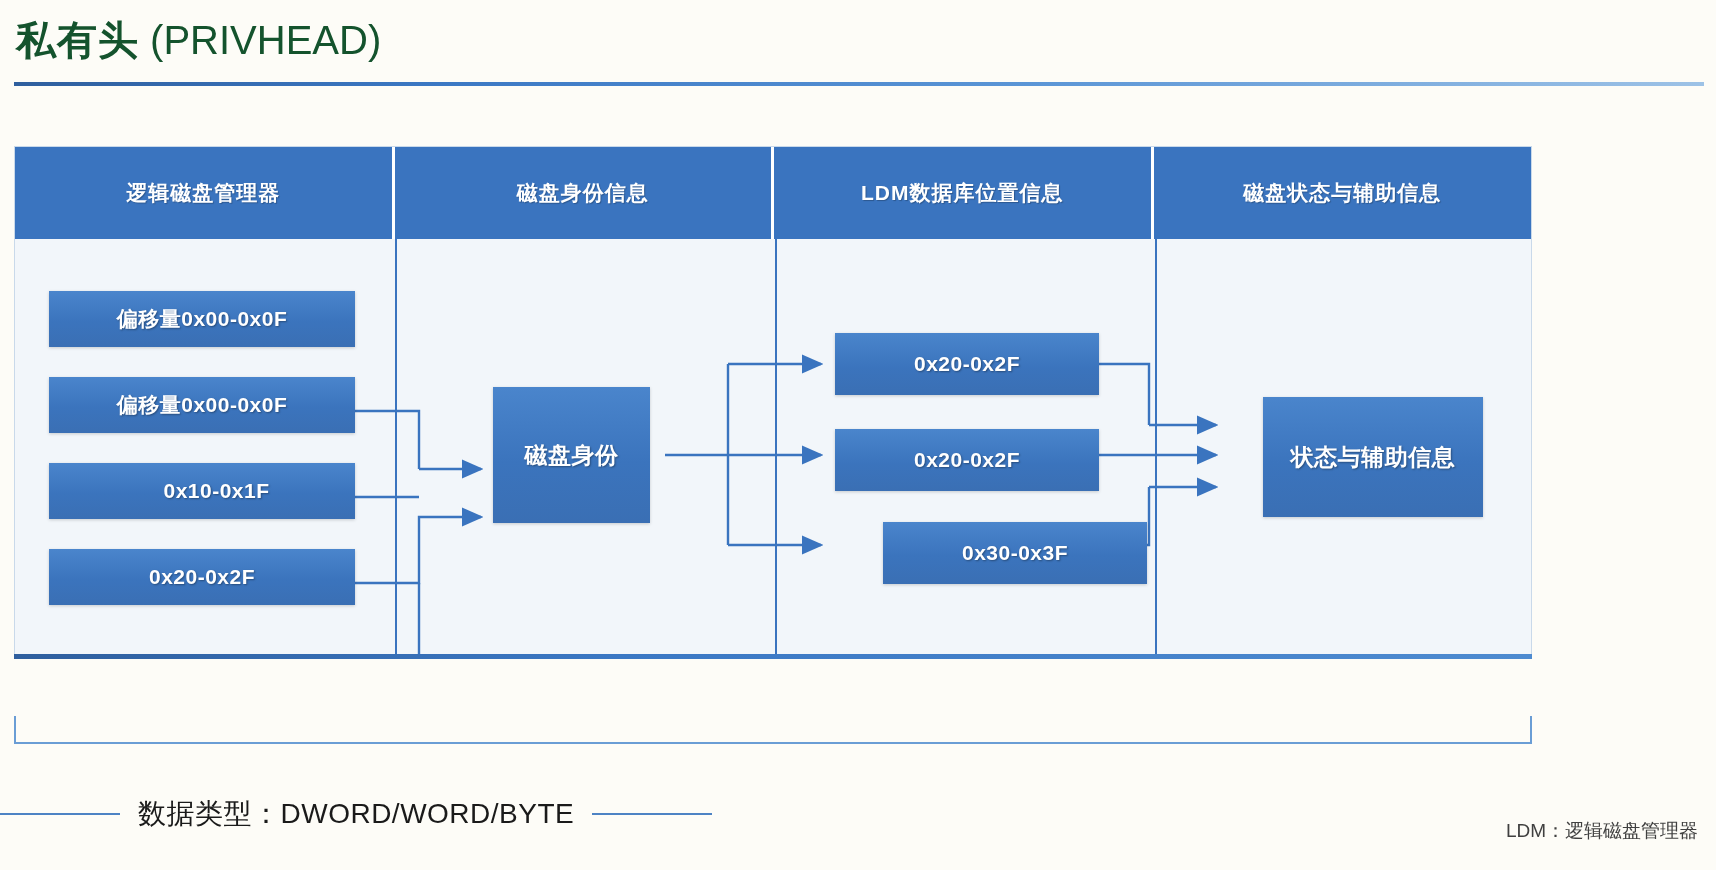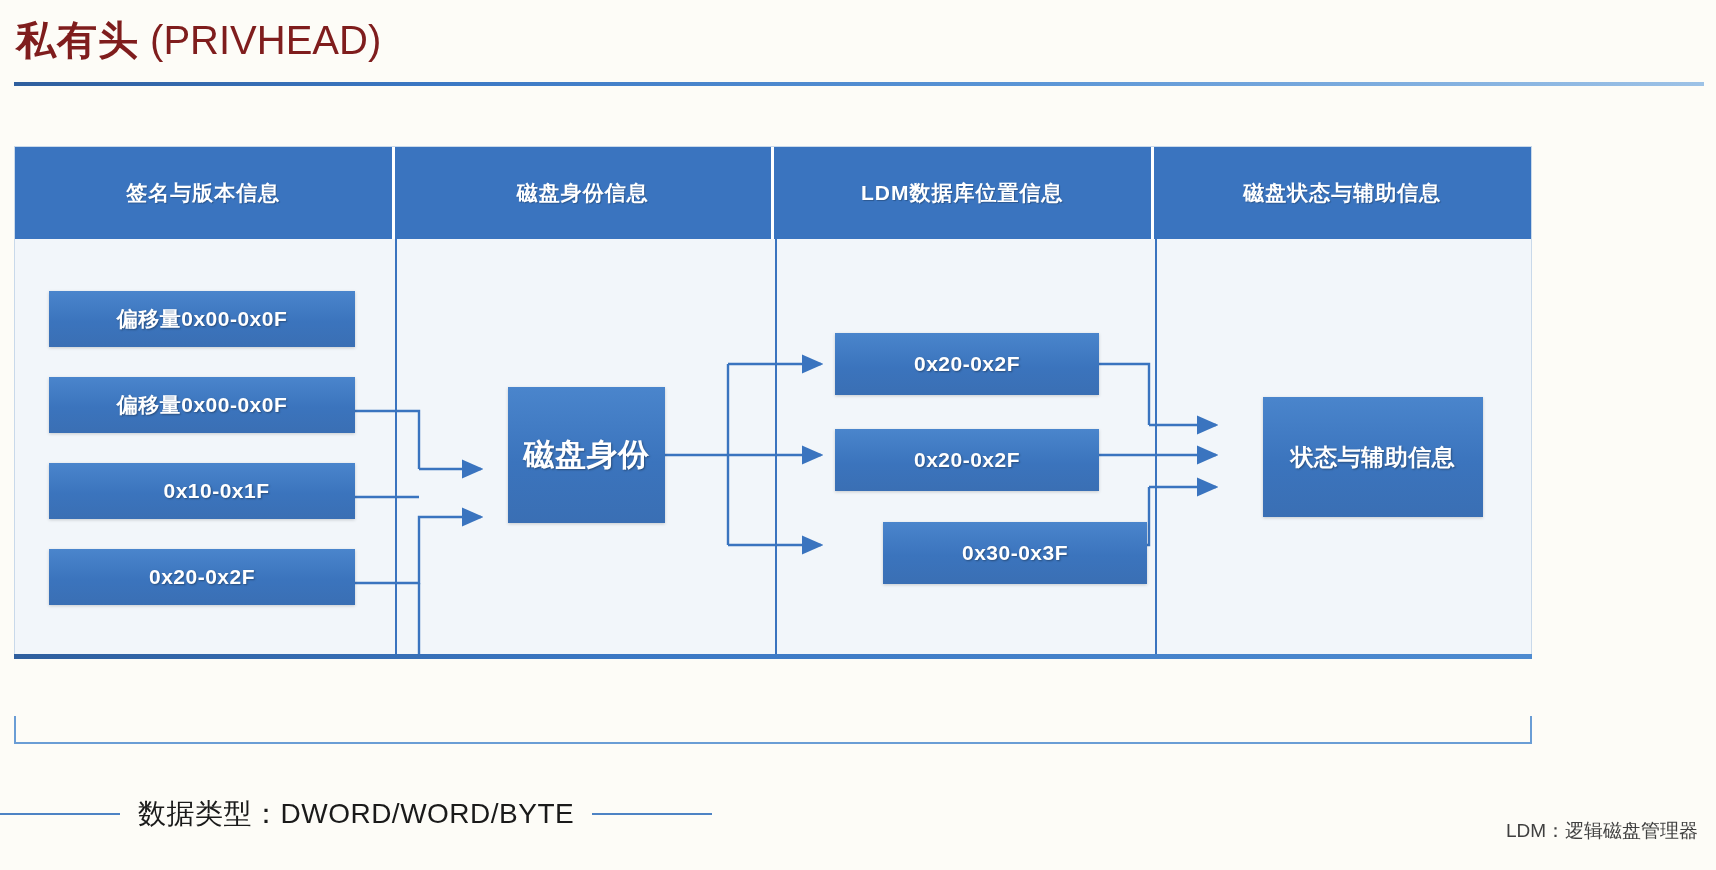--- a/index.html
+++ b/index.html
@@ -18,21 +18,21 @@
     position: absolute;
     left: 0; top: 0;
     width: 1716px;
     height: 92px;
   }
   #page-title {
     position: absolute;
     left: 16px; top: 12px;
     font-size: 40px;
     line-height: 56px;
-    color: #7f1d1d;
+    color: #14532d;
     white-space: nowrap;
   }
   #page-title .cn { font-weight: 700; letter-spacing: 1px; }
   #page-title .en { font-weight: 400; }
 
   #title-rule {
     position: absolute;
     left: 14px; top: 82px;
     width: 1690px; height: 4px;
     background: linear-gradient(90deg, #2f5f9e 0%, #3b78c4 25%, #5a95d6 60%, #9dc2e6 100%);
@@ -111,23 +111,23 @@
 
   
   .fbox.L { left: 34px; width: 306px; height: 56px; }
   .fbox.L1 { top: 144px; }
   .fbox.L2 { top: 230px; }
   .fbox.L3 { top: 316px; padding-left: 29px; }
   .fbox.L4 { top: 402px; }
 
   
   .fbox.C {
-    left: 493px; top: 240px;
+    left: 478px; top: 240px;
     width: 157px; height: 136px;
-    font-size: 31px;
+    font-size: 23px;
   }
 
   
   .fbox.M { left: 820px; width: 264px; height: 62px; }
   .fbox.M1 { top: 186px; }
   .fbox.M2 { top: 282px; }
   .fbox.M3 { top: 375px; margin-left: 48px; }
 
   
   .fbox.R {
@@ -192,21 +192,21 @@
 <div id="title-area">
   <div id="page-title">
     <span class="cn">私有头</span><span class="en"> (PRIVHEAD)</span>
   </div>
   <div id="title-rule"></div>
 </div>
 
 <div id="diagram">
 
   <div id="header-row">
-    <div class="col-header c0">签名与版本信息</div>
+    <div class="col-header c0">逻辑磁盘管理器</div>
     <div class="col-header c1">磁盘身份信息</div>
     <div class="col-header c2">LDM数据库位置信息</div>
     <div class="col-header c3">磁盘状态与辅助信息</div>
   </div>
 
   <div id="body-row">
     <div class="col-divider d1"></div>
     <div class="col-divider d2"></div>
     <div class="col-divider d3"></div>
   </div>

